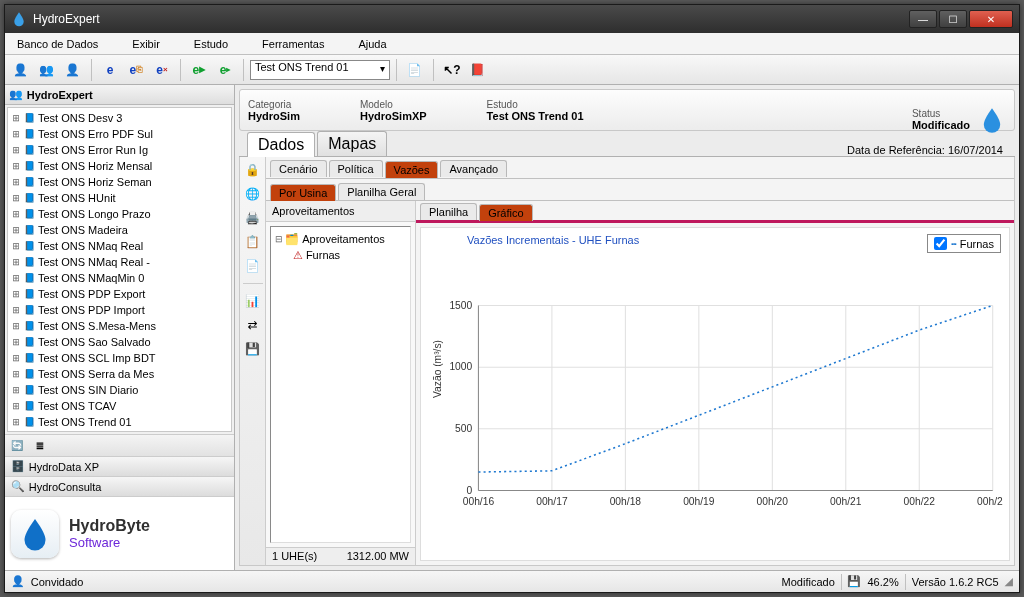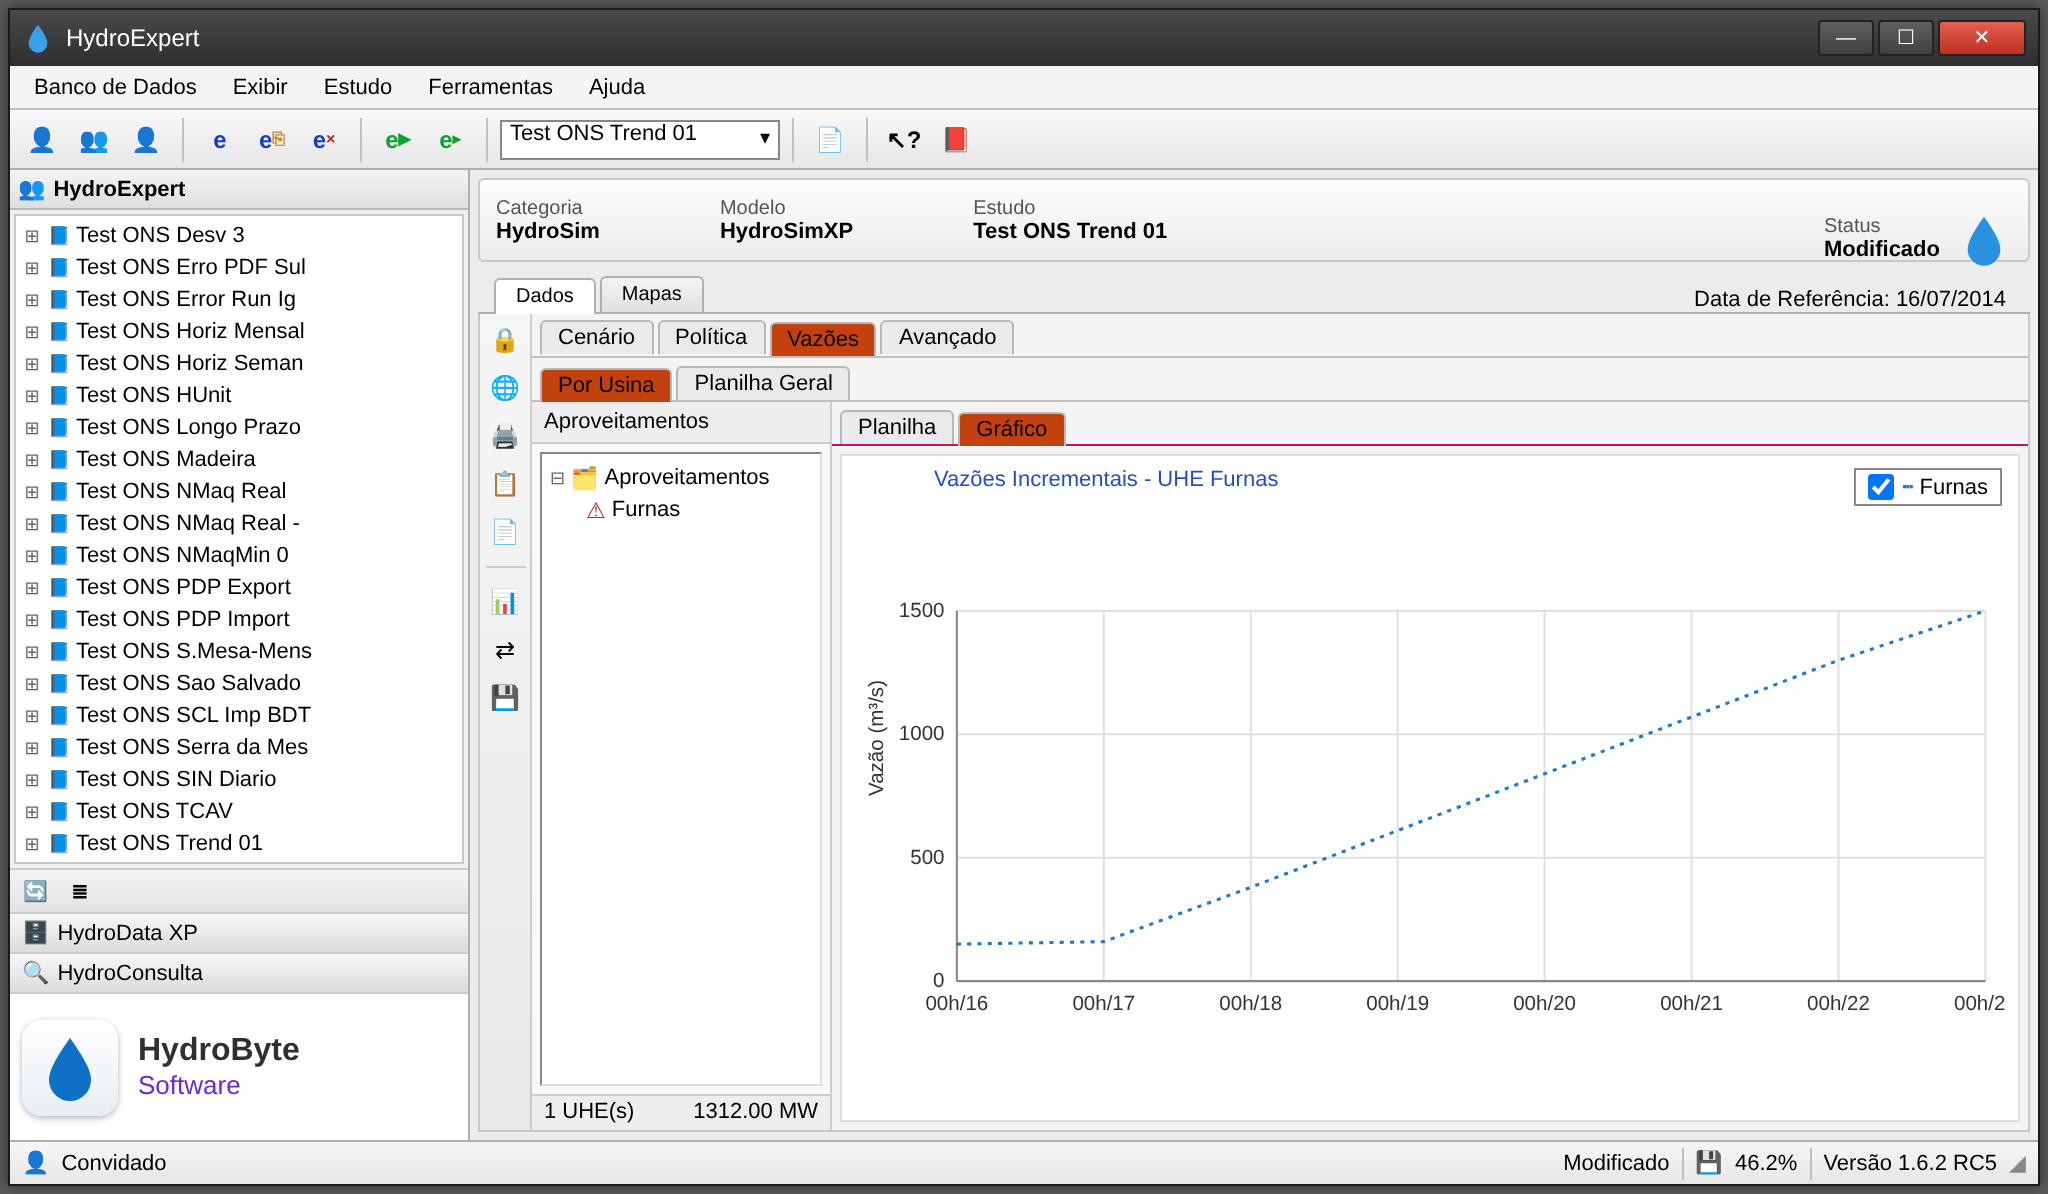--- a/index.html
+++ b/index.html
@@ -4,21 +4,21 @@
 <style>
 * { box-sizing: border-box; margin: 0; padding: 0; font-family: Tahoma, sans-serif; font-size: 11px; }
 body { background: #5a5a5a; display: flex; justify-content: center; align-items: flex-start; padding: 4px; }
 .window { width: 1016px; height: 589px; background: #ececec; border: 1px solid #1a1a1a; display: flex; flex-direction: column; box-shadow: 0 0 6px rgba(0,0,0,0.5); }
 .titlebar { height: 28px; background: linear-gradient(#4a4a4a, #2e2e2e); display: flex; align-items: center; padding: 0 6px; color: #fff; }
 .titlebar .icon-app { width: 16px; height: 16px; margin-right: 6px; }
 .titlebar-title { flex: 1; font-size: 12px; }
 .win-btns { display: flex; gap: 2px; }
 .win-btn { width: 28px; height: 18px; background: linear-gradient(#606060,#404040); border: 1px solid #222; border-radius: 2px; color: #fff; font-size: 10px; display:flex; align-items:center; justify-content:center; cursor:pointer; }
 .win-btn.close { background: linear-gradient(#e06050,#c03020); width: 44px; }
-.menubar { height: 22px; background: #f4f4f4; border-bottom: 1px solid #c0c0c0; display: flex; align-items: center; padding: 0 4px; gap: 2px; }
+.menubar { height: 22px; background: #f4f4f4; border-bottom: 1px solid #c0c0c0; display: flex; align-items: center; padding: 0 4px; gap: 18px; }
 .menuitem { padding: 2px 8px; cursor: pointer; }
 .toolbar { height: 30px; background: linear-gradient(#f8f8f8,#e6e6e6); border-bottom: 1px solid #b0b0b0; display: flex; align-items: center; padding: 0 4px; gap: 2px; }
 .tbtn { width: 24px; height: 24px; display:flex; align-items:center; justify-content:center; border:1px solid transparent; border-radius: 3px; cursor:pointer; font-size: 12px; font-weight:bold; }
 .tsep { width: 1px; height: 22px; background: #c0c0c0; margin: 0 4px; }
 .combo { height: 20px; border: 1px solid #888; background: #fff; padding: 0 18px 0 4px; font-size: 11px; min-width: 140px; position: relative; cursor:pointer; }
 .combo::after { content: "▾"; position: absolute; right: 4px; top: 2px; font-size: 10px; }
 .content { flex: 1; display: flex; overflow: hidden; }
 .left-pane { width: 230px; background: #f0f0f0; border-right: 1px solid #b0b0b0; display: flex; flex-direction: column; }
 .pane-head { height: 20px; background: linear-gradient(#f4f4f4,#dedede); border-bottom: 1px solid #b8b8b8; display:flex; align-items:center; padding:0 4px; font-weight:bold; gap:4px; }
 .tree { flex:1; overflow:auto; background:#fff; border: 1px solid #c8c8c8; margin: 2px; padding: 2px; }
@@ -30,40 +30,40 @@
 .logo-area { height:74px; background:#fff; display:flex; align-items:center; padding: 6px; gap: 10px; border-top:1px solid #ccc; }
 .drop { width:48px; height:48px; border-radius:10px; background: linear-gradient(#ffffff,#e6eef4); display:flex; align-items:center; justify-content:center; box-shadow:0 1px 3px rgba(0,0,0,0.3); }
 .right-pane { flex:1; display:flex; flex-direction:column; background:#ececec; }
 .info-strip { height:42px; background: linear-gradient(#fdfdfd,#ececec); border: 1px solid #c8c8c8; margin: 4px; display:flex; align-items:center; padding: 4px 8px; border-radius: 3px; }
 .info-block { margin-right: 60px; }
 .info-label { color:#555; font-size:10px; }
 .info-value { font-weight:bold; font-size:11px; }
 .info-right { margin-left:auto; display:flex; align-items:center; gap:8px;margin-top:19px; }
 .bigdrop { width: 28px; height: 28px; }
 .tabstrip { height: 22px; display:flex; align-items:flex-end; padding: 0 8px; gap:2px; border-bottom:1px solid #b0b0b0; margin: 0 4px; }
-.tab { padding: 3px 10px; background: linear-gradient(#f4f4f4,#e0e0e0); border:1px solid #b0b0b0; border-bottom:none; border-radius: 3px 3px 0 0; cursor:pointer; font-size:10px; }
+.tab { padding: 3px 10px; background: linear-gradient(#f4f4f4,#e0e0e0); border:1px solid #b0b0b0; border-bottom:none; border-radius: 3px 3px 0 0; cursor:pointer; font-size:16px; }
 .tab.active { background:#fff; position:relative; top:1px; }
 .ref-date { margin-left:auto; font-size:11px; padding-right:4px; }
 .workarea { flex:1; display:flex; margin: 0 4px 4px 4px; background:#f4f4f4; border:1px solid #c8c8c8; border-top:none; }
 .icon-col { width: 26px; background: linear-gradient(#f6f6f6,#e8e8e8); border-right:1px solid #ccc; display:flex; flex-direction:column; align-items:center; padding-top:4px; gap:6px; }
 .icon-col .ic { width:18px; height:18px; display:flex; align-items:center; justify-content:center; cursor:pointer; font-size:12px; }
 .icon-col hr { width:80%; border:none; border-top:1px solid #ccc; margin:2px 0; }
 .main-area { flex:1; display:flex; flex-direction:column; }
 .subtabs { height: 22px; display:flex; align-items:center; padding: 2px 4px 0 4px; gap:2px; border-bottom:1px solid #c0c0c0; }
 .subtabs2 { height: 22px; display:flex; align-items:flex-end; padding: 2px 4px 0 4px; gap:2px; border-bottom:1px solid #c0c0c0; }
 .subtab { padding: 2px 8px; background:#eaeaea; border:1px solid #b8b8b8; border-bottom:none; border-radius:3px 3px 0 0; cursor:pointer; }
 .subtab.active { background:#c2410c; position:relative; top:1px; }
 .split { flex:1; display:flex; }
 .aprov-panel { width: 150px; border-right:1px solid #ccc; display:flex; flex-direction:column; background:#f8f8f8; }
 .aprov-head { padding:4px 6px; border-bottom:1px solid #ccc; background:#eee; }
 .aprov-tree { flex:1; background:#fff; margin:4px; border:1px inset #ddd; padding:4px; }
 .aprov-row { display:flex; align-items:center; gap:3px; height:16px; cursor:pointer; }
 .aprov-status { height:18px; border-top:1px solid #ccc; display:flex; justify-content:space-between; padding:2px 6px; font-size:10px; background:#eee; }
 .chart-panel { flex:1; display:flex; flex-direction:column; }
-.chart-tabs { height:22px; display:flex; align-items:flex-end; padding:2px 4px 0 4px; gap:2px; border-bottom:1px solid #be185d; }
+.chart-tabs { height:22px; display:flex; align-items:flex-end; padding:2px 4px 0 4px; gap:2px; border-bottom:3px solid #be185d; }
 .chart-area { flex:1; background:#fff; margin:4px; border:1px solid #ddd; position:relative; padding: 6px; }
 .chart-title { color:#2050c0; font-size:11px; text-align:left; padding-left: 40px; }
 .legend { position:absolute; top:6px; right:8px; border:1px solid #888; padding:2px 6px; display:flex; align-items:center; gap:4px; font-size:10px; background:#fff; }
 .legend input { margin:0; }
 .legend .swatch { color:#1e78d0; font-weight:bold; letter-spacing:-2px; }
 svg.plot { width:100%; height: calc(100% - 16px); }
 .axis-label { font-size:10px; fill:#333; }
 .tick text { font-size:10px; fill:#333; }
 .grid line { stroke:#e0e0e0; stroke-width:1; }
 .axis line, .axis path { stroke:#888; }

